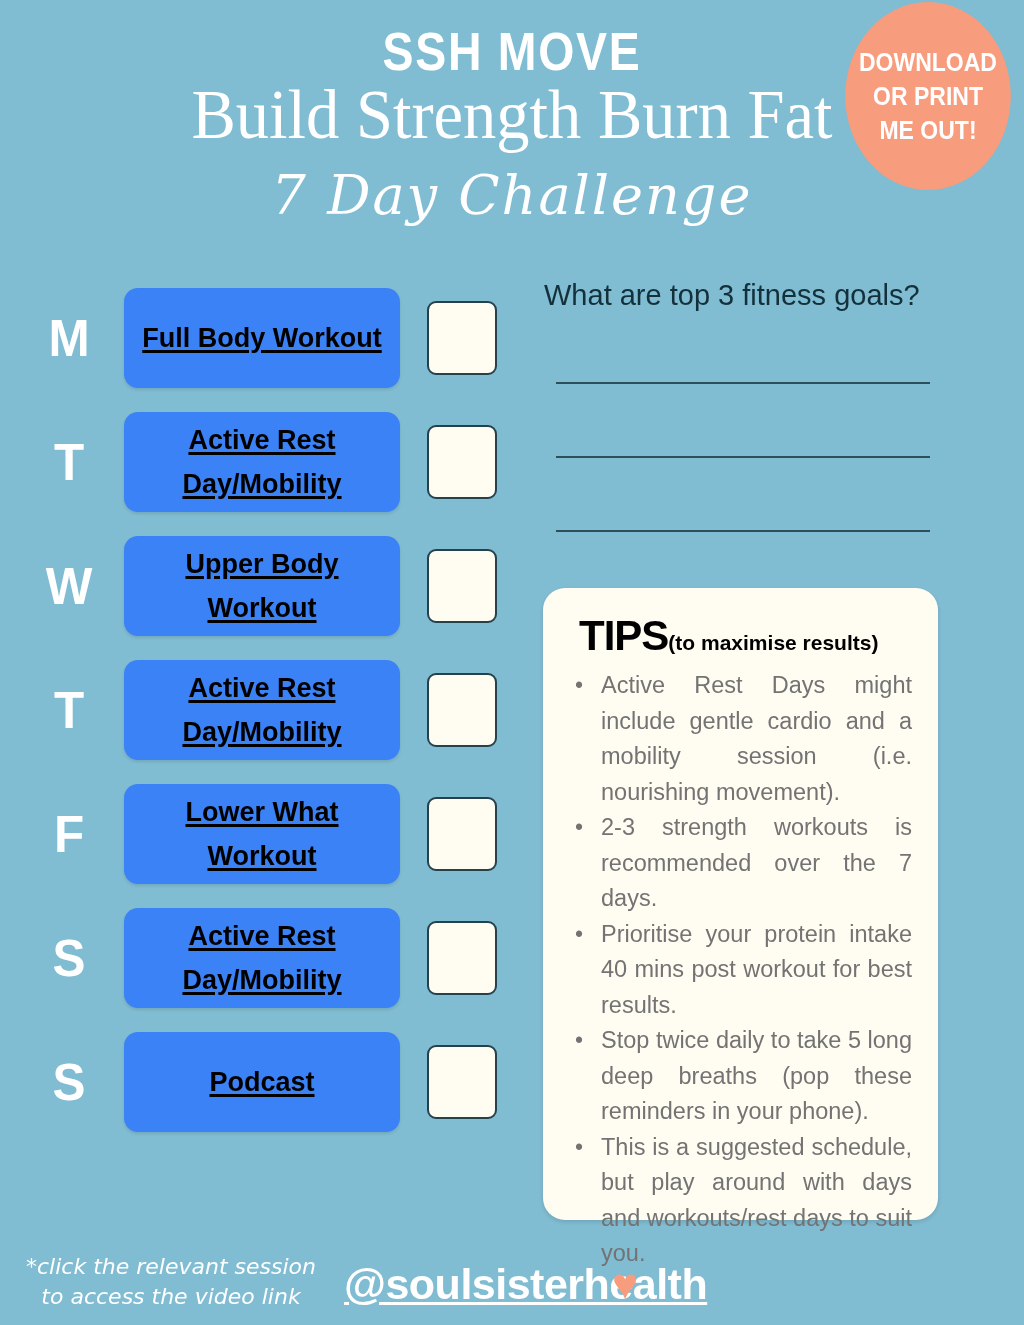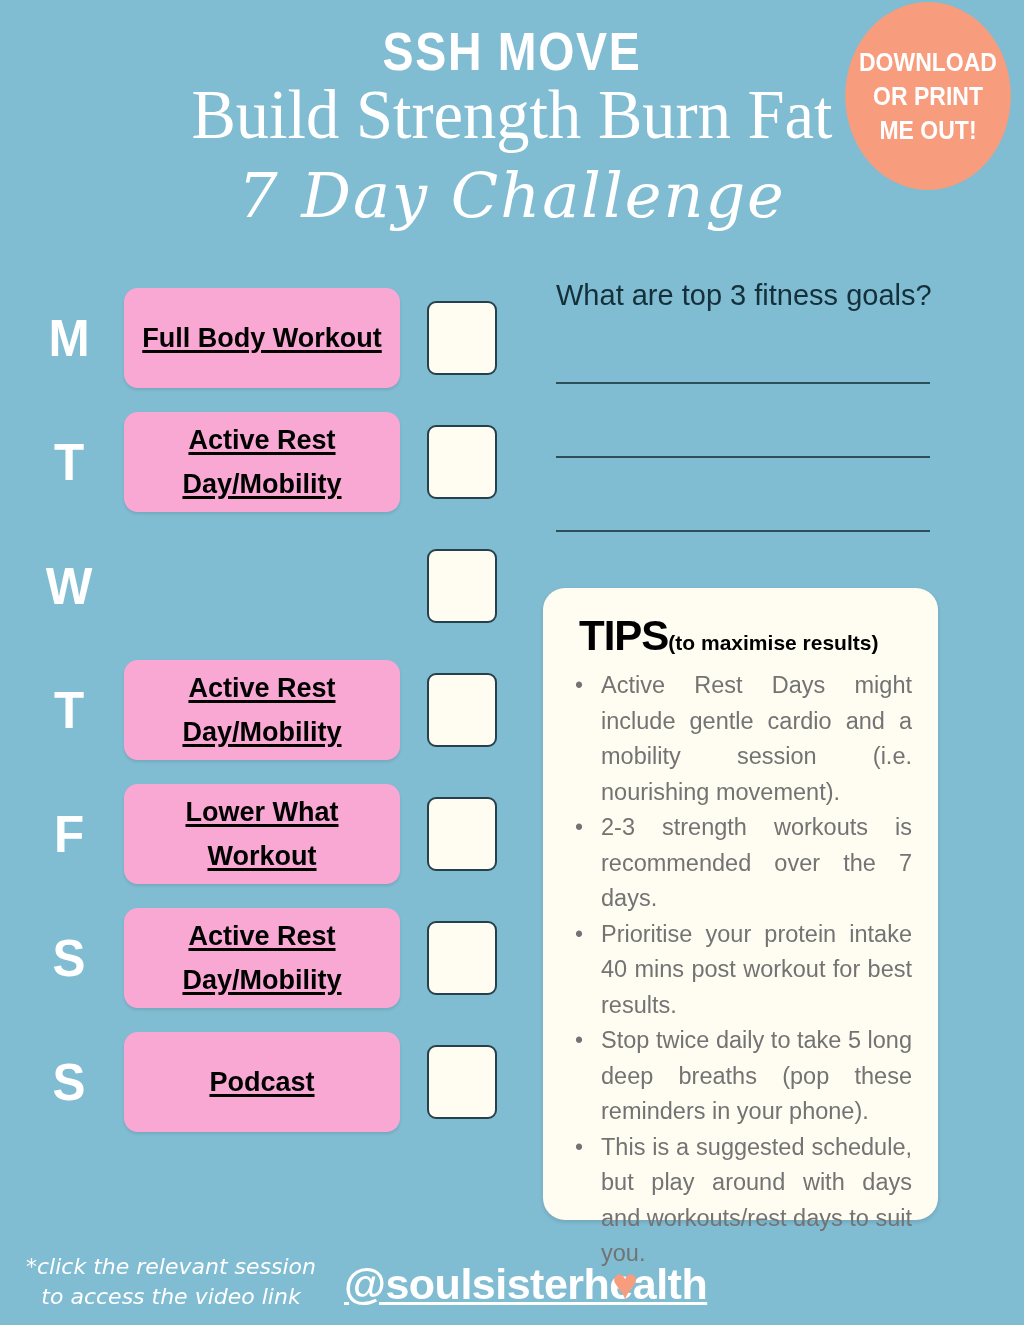--- a/index.html
+++ b/index.html
@@ -52,21 +52,21 @@
   }
   #subhead {
     position: absolute;
     left: 0; top: 160px;
     width: 1024px;
     text-align: center;
     color: #ffffff;
     font-family: "DejaVu Serif", serif;
     font-style: italic;
     font-weight: 400;
-    font-size: 62px;
+    font-size: 54px;
     line-height: 72px;
     letter-spacing: 2px;
     white-space: nowrap;
   }
   #download-badge {
     position: absolute;
     left: 838px; top: 2px;
     width: 180px;
     height: 188px;
     border-radius: 50%;
@@ -112,21 +112,21 @@
     line-height: 52px;
     font-family: "Liberation Sans", sans-serif;
     transform: scaleX(0.95);
   }
   .session-card {
     position: absolute;
     left: 124px;
     top: 0;
     width: 276px;
     height: 100px;
-    background: #f9a8d4;
+    background: #3b82f6;
     border-radius: 14px;
     display: flex;
     align-items: center;
     justify-content: center;
     box-shadow: 0 2px 3px rgba(0,0,0,0.10);
   }
   .session-label {
     color: #000000;
     font-weight: 700;
     font-size: 27px;
@@ -155,21 +155,21 @@
     position: absolute;
     left: 540px;
     top: 278px;
     width: 450px;
   }
   #goals-title {
     color: #14303a;
     font-size: 29px;
     line-height: 34px;
     font-weight: 400;
-    margin-left: 16px;
+    margin-left: 4px;
   }
   .goal-line {
     height: 2px;
     background: #2c4f59;
     margin-top: 0;
   }
   #goal-line-1 { position: absolute; left: 16px; top: 104px; width: 374px; }
   #goal-line-2 { position: absolute; left: 16px; top: 178px; width: 374px; }
   #goal-line-3 { position: absolute; left: 16px; top: 252px; width: 374px; }
 
@@ -297,20 +297,23 @@
   <div class="day-row">
     <div class="day-letter">T</div>
     <div class="session-card">
       <div class="session-label">Active Rest Day/Mobility</div>
     </div>
     <div class="check-box"></div>
   </div>
 
   <div class="day-row">
     <div class="day-letter">W</div>
+    <div class="session-card">
+      <div class="session-label">Upper Body Workout</div>
+    </div>
     <div class="check-box"></div>
   </div>
 
   <div class="day-row">
     <div class="day-letter">T</div>
     <div class="session-card">
       <div class="session-label">Active Rest Day/Mobility</div>
     </div>
     <div class="check-box"></div>
   </div>

